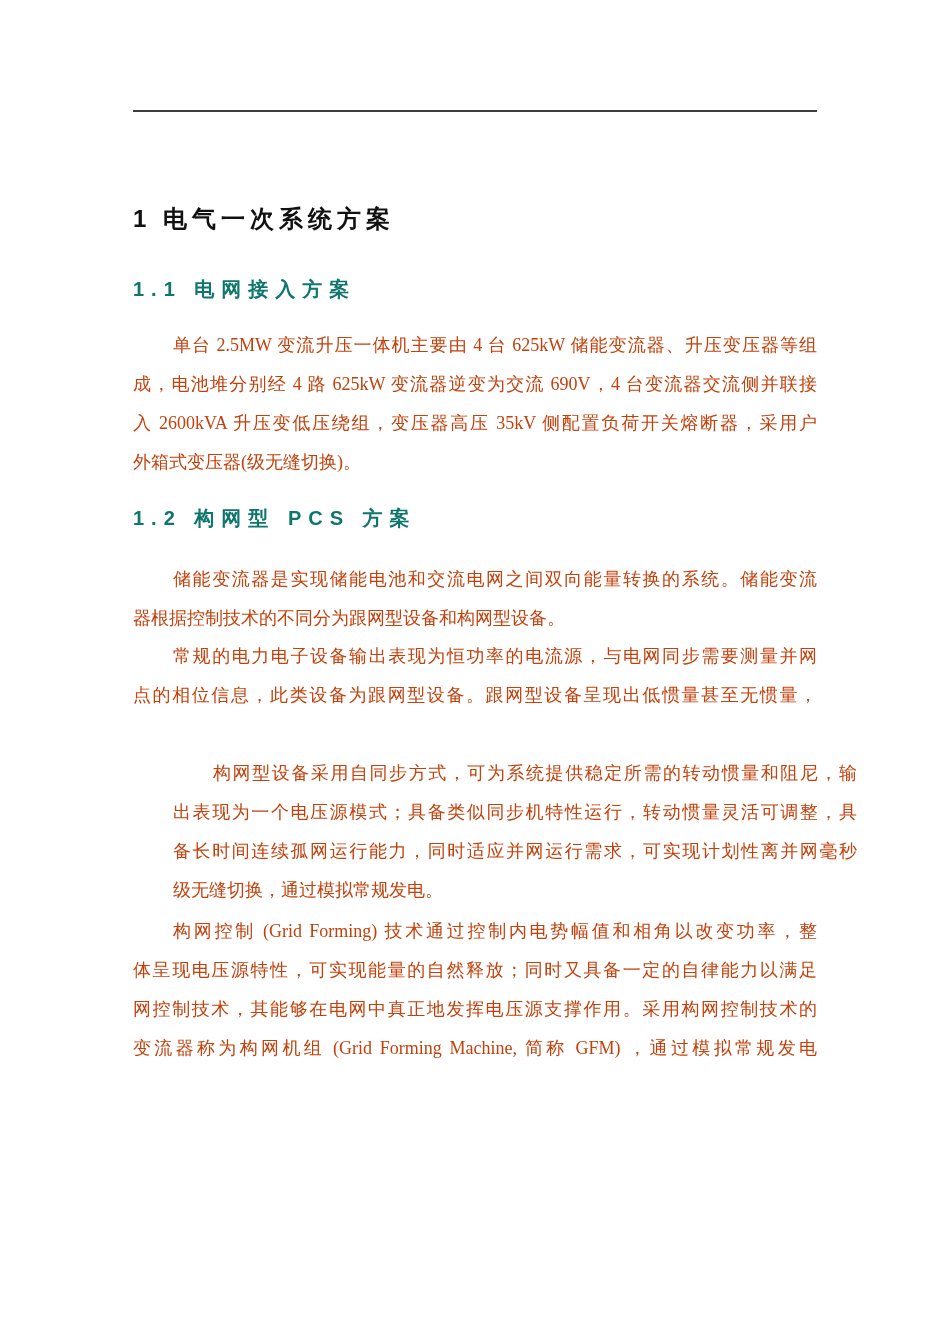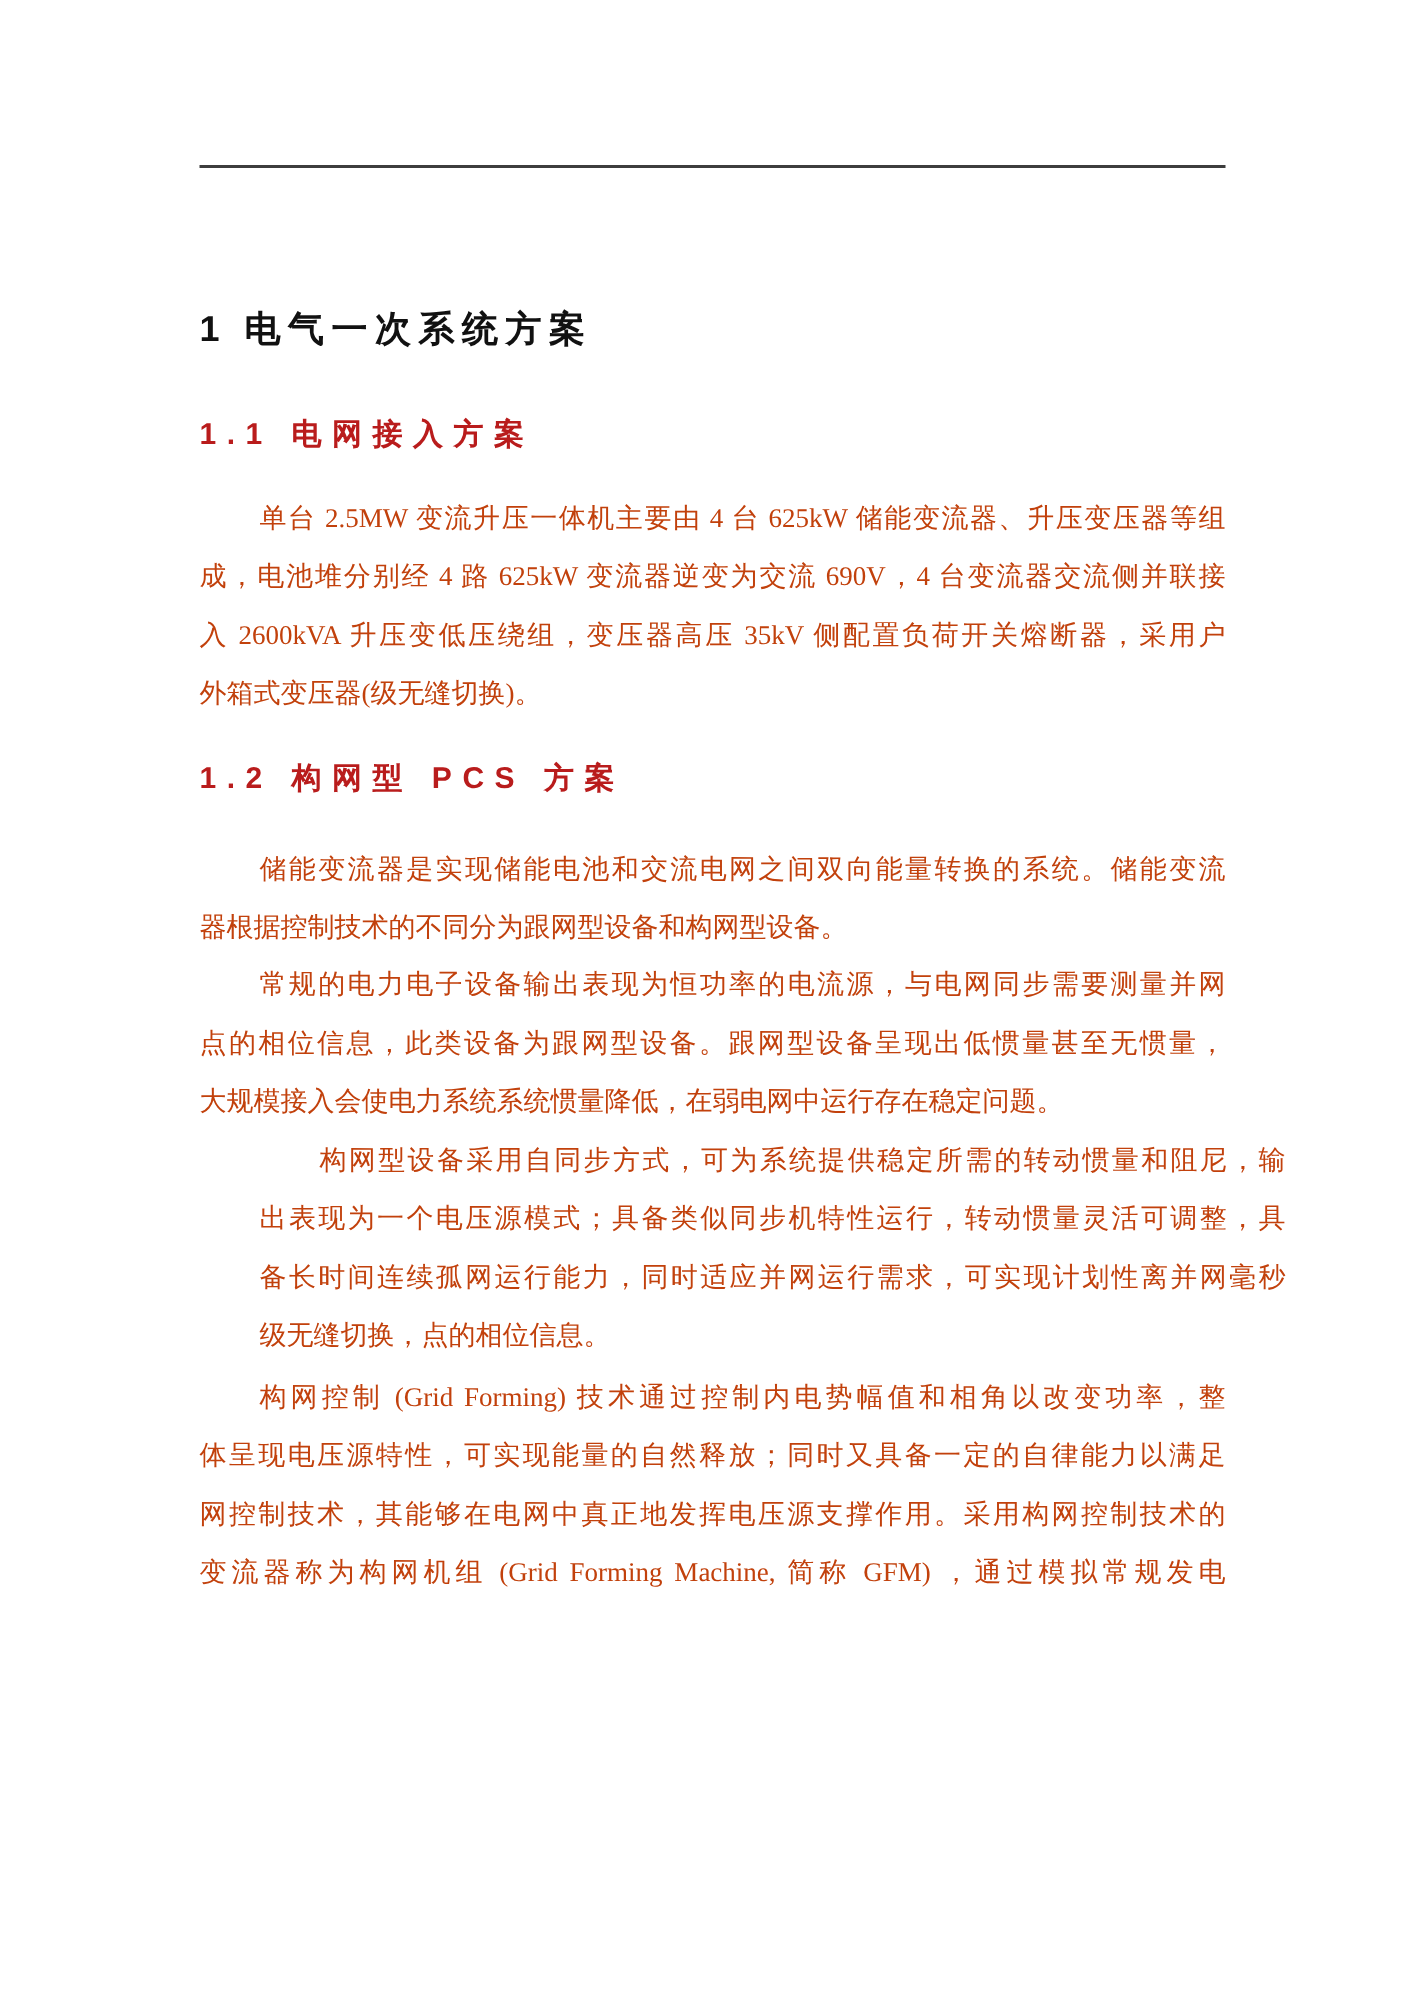--- a/index.html
+++ b/index.html
@@ -38,21 +38,21 @@
   }
   .section-heading {
     position: absolute;
     left: 133px;
     margin: 0;
     font-family: "Liberation Sans", "DejaVu Sans", sans-serif;
     font-size: 20px;
     font-weight: bold;
     letter-spacing: 7px;
     white-space: pre;
-    color: #b91c1c;
+    color: #0f766e;
   }
   .heading-1-1 { top: 276px; }
   .heading-1-2 { top: 505px; }
 
   .para {
     position: absolute;
     left: 133px;
     width: 684px;
     font-size: 18px;
     line-height: 39px;
@@ -111,28 +111,27 @@
   <h2 class="section-heading heading-1-2">1.2 构网型 PCS 方案</h2>
 
   <div class="para p-1-0">
       <div class="line first">储能变流器是实现储能电池和交流电网之间双向能量转换的系统。储能变流</div>
       <div class="line final">器根据控制技术的不同分为跟网型设备和构网型设备。</div>
     </div>
 
   <div class="para p-1-1">
       <div class="line first">常规的电力电子设备输出表现为恒功率的电流源，与电网同步需要测量并网</div>
       <div class="line">点的相位信息，此类设备为跟网型设备。跟网型设备呈现出低惯量甚至无惯量，</div>
-      <div class="line final">大规模接入会使电力系统系统惯量降低，在弱电网中运行存在稳定问题。</div>
     </div>
 
   <div class="para p-1-2">
       <div class="line first">构网型设备采用自同步方式，可为系统提供稳定所需的转动惯量和阻尼，输</div>
       <div class="line">出表现为一个电压源模式；具备类似同步机特性运行，转动惯量灵活可调整，具</div>
       <div class="line">备长时间连续孤网运行能力，同时适应并网运行需求，可实现计划性离并网毫秒</div>
-      <div class="line final">级无缝切换，点的相位信息。</div>
+      <div class="line final">级无缝切换，通过模拟常规发电。</div>
     </div>
 
   <div class="para p-1-3">
       <div class="line first">构网控制 (Grid Forming) 技术通过控制内电势幅值和相角以改变功率，整</div>
       <div class="line">体呈现电压源特性，可实现能量的自然释放；同时又具备一定的自律能力以满足</div>
       <div class="line">网控制技术，其能够在电网中真正地发挥电压源支撑作用。采用构网控制技术的</div>
       <div class="line">变流器称为构网机组 (Grid Forming Machine, 简称 GFM) ，通过模拟常规发电</div>
     </div>
 
   <span class="stray-mark">-</span>

